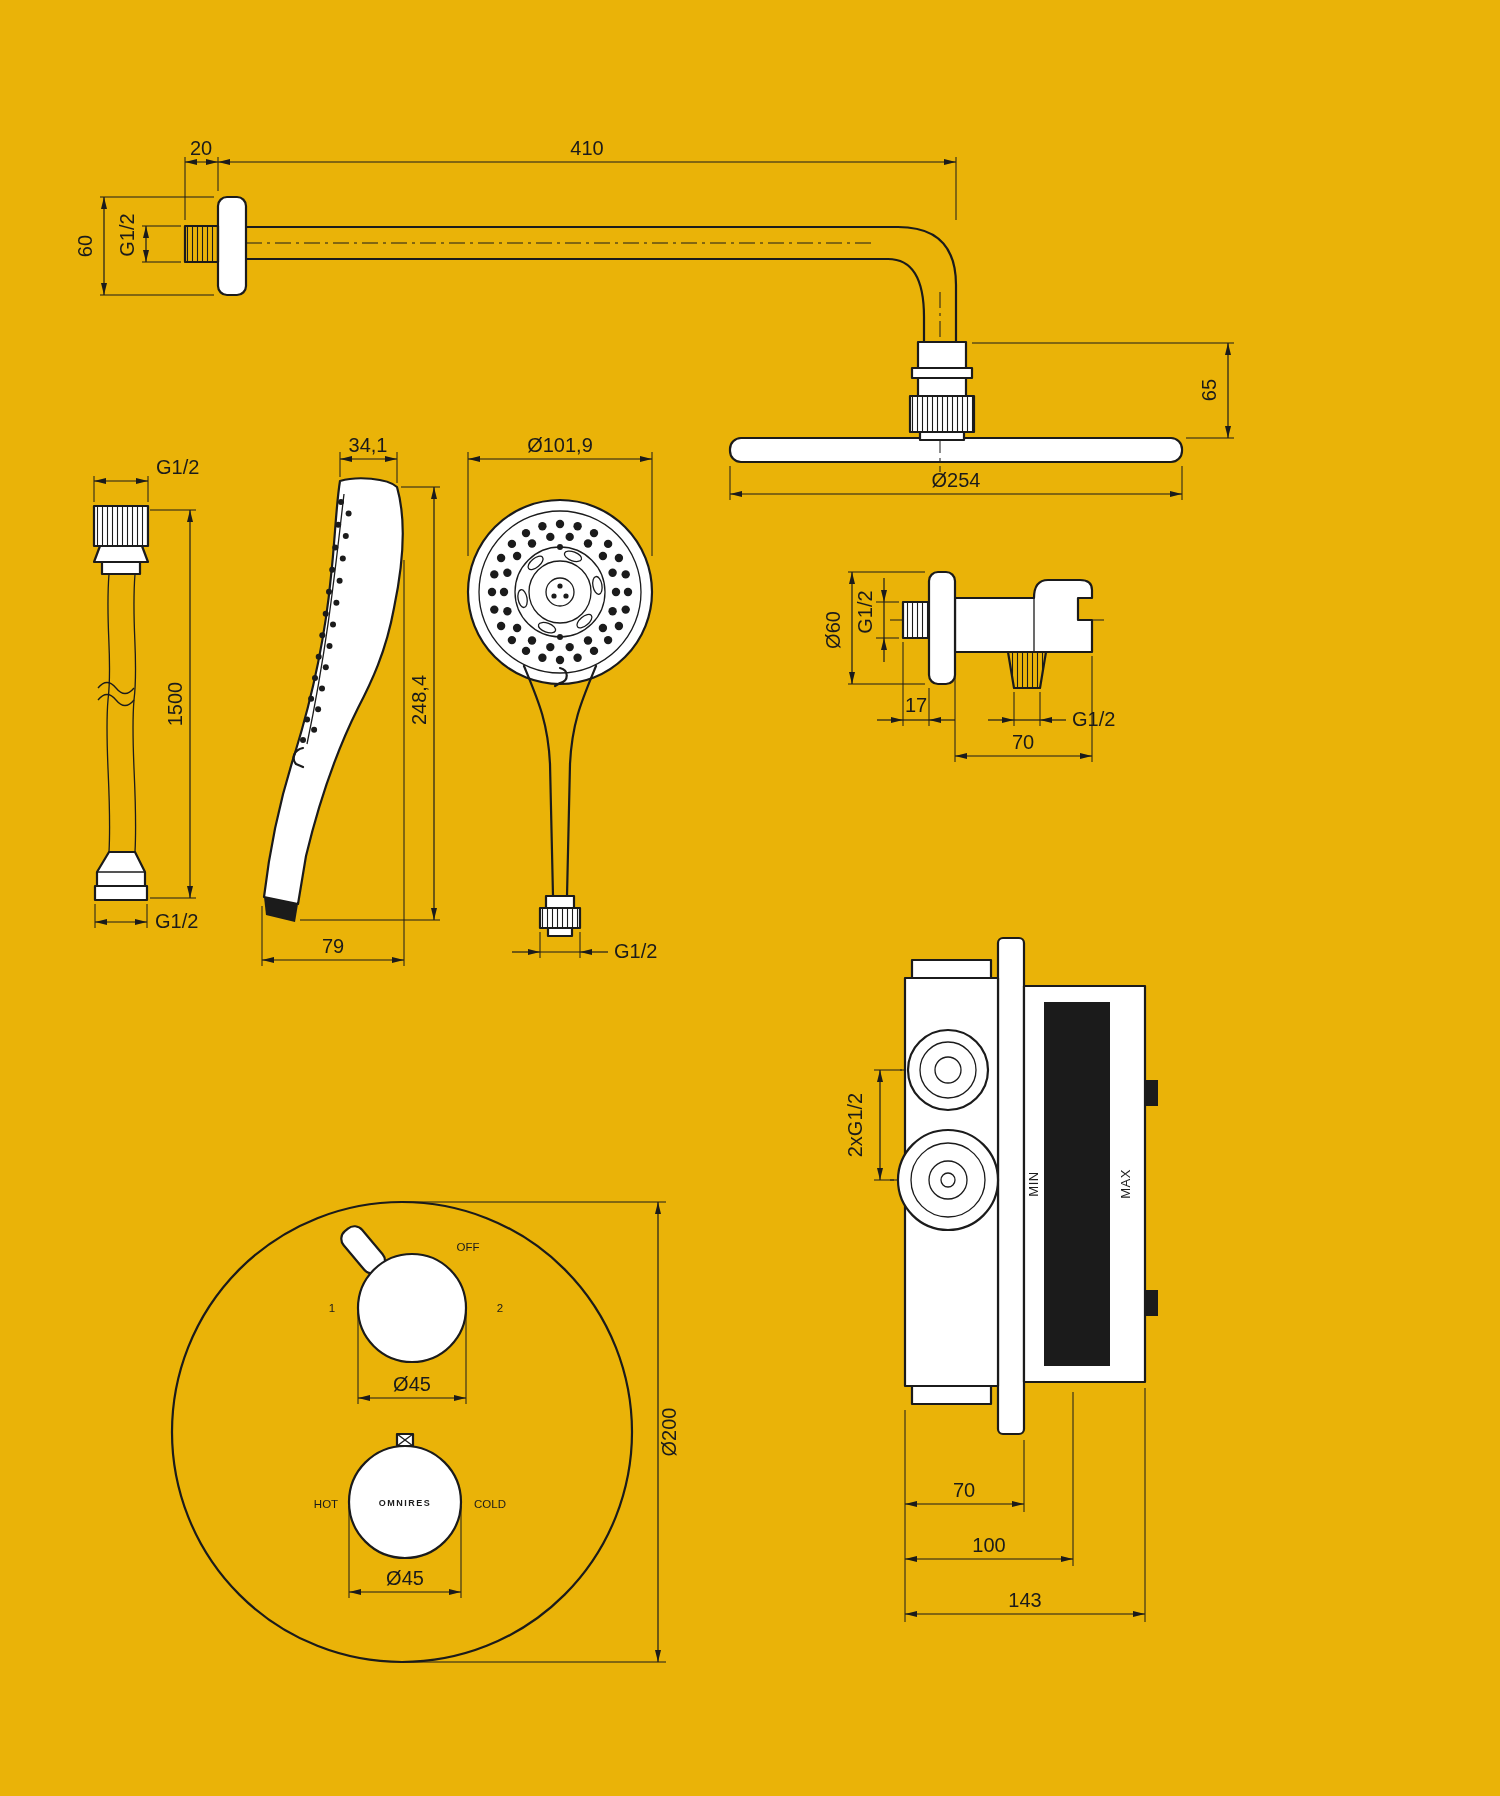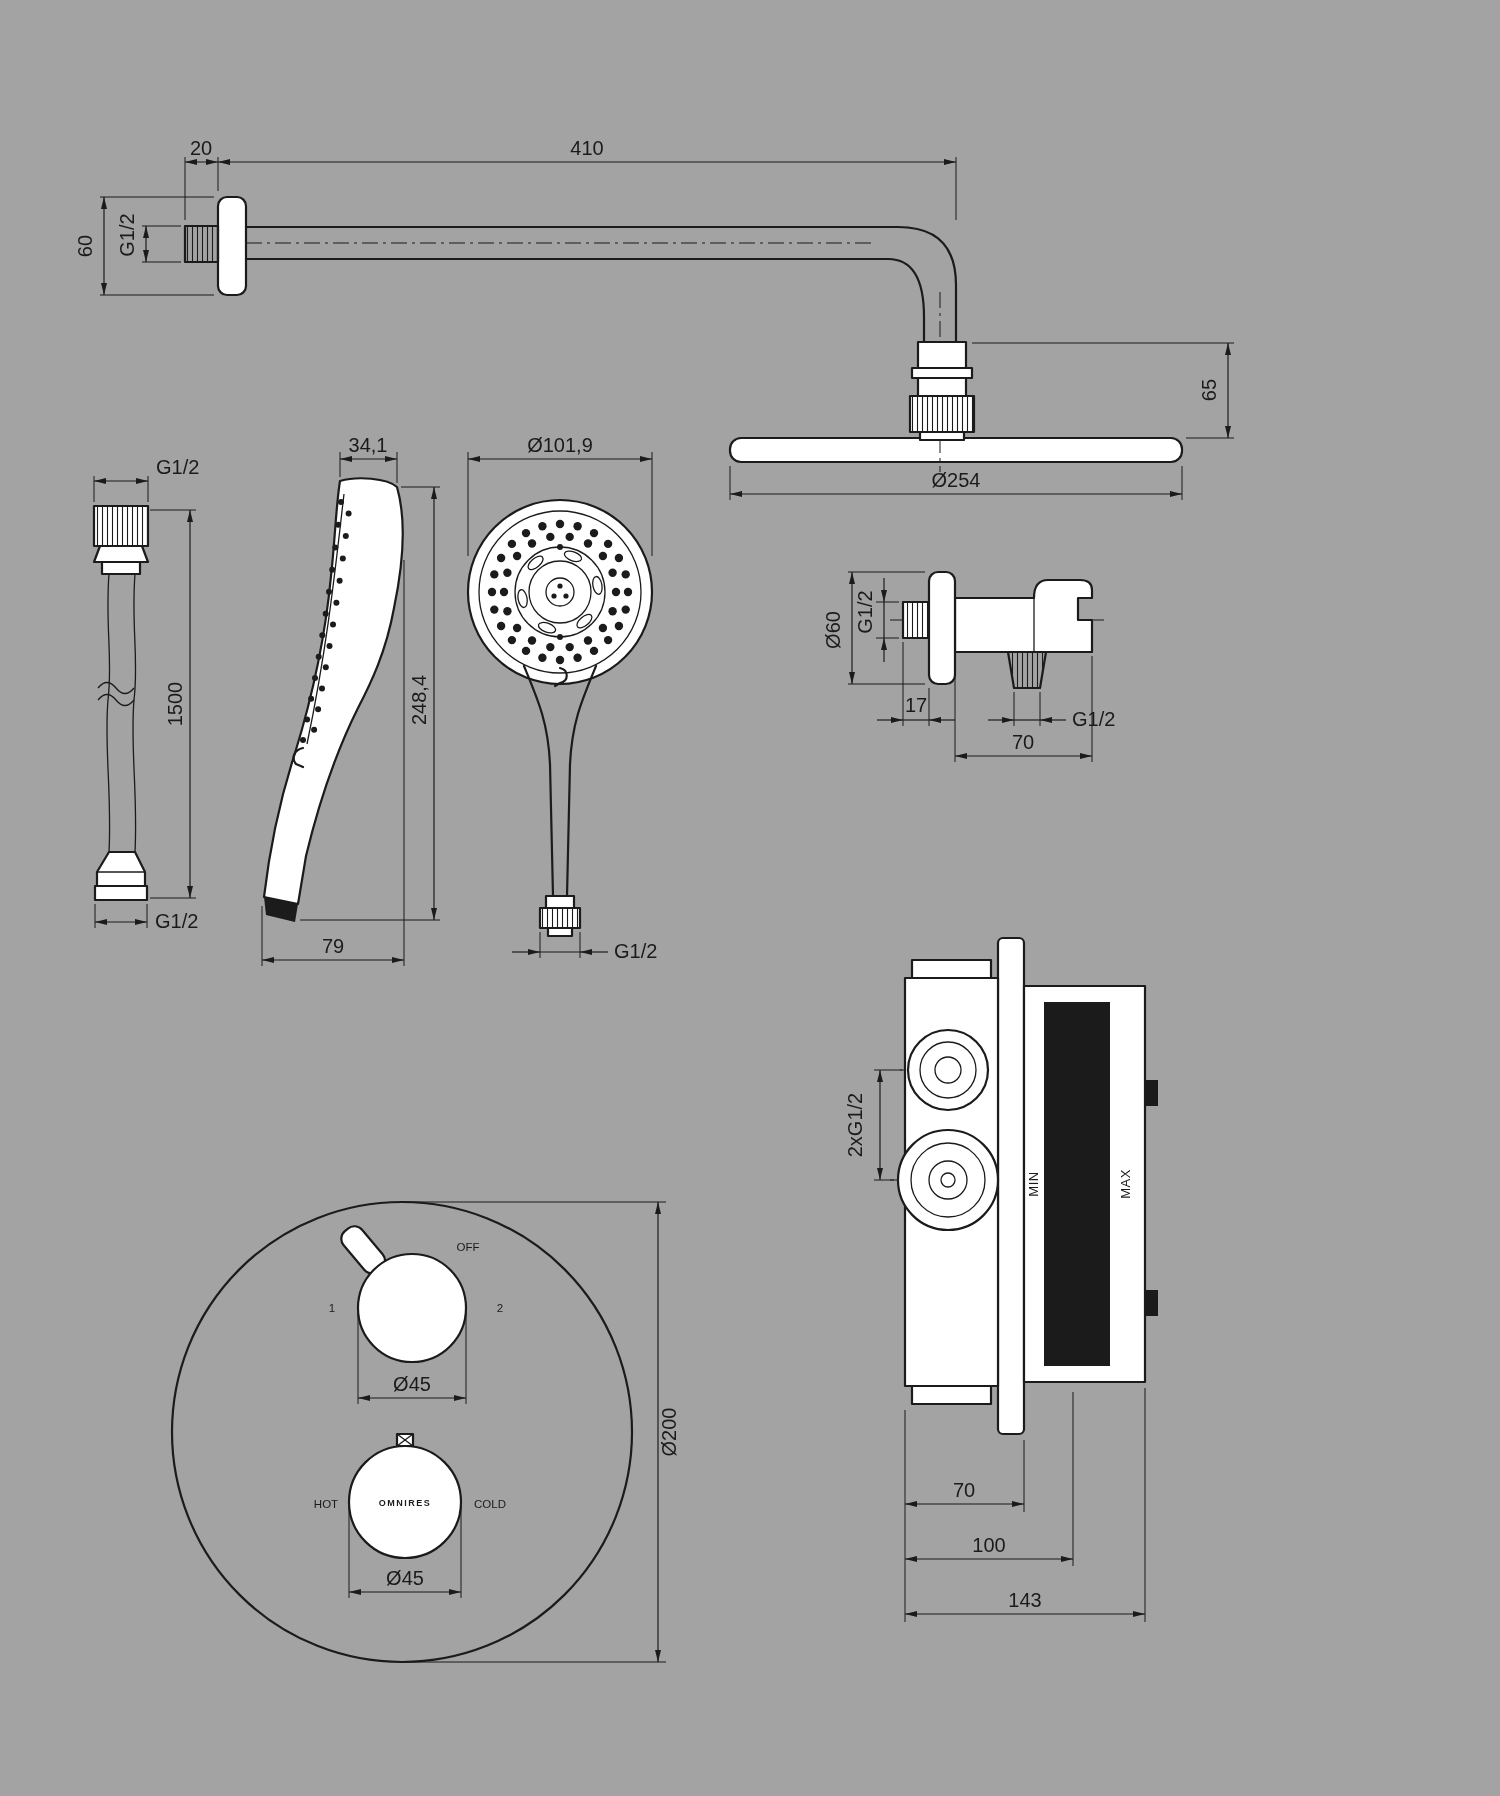--- a/index.html
+++ b/index.html
@@ -1,16 +1,16 @@
 <!DOCTYPE html>
 <html><head>
 <meta charset="utf-8">
 <style>
   html,body{margin:0;padding:0;background:#ffffff;}
-  .sheet{width:1500px;height:1796px;background:#a3a3a3;position:relative;overflow:hidden;}
+  .sheet{width:1500px;height:1796px;background:#eab308;position:relative;overflow:hidden;}
   svg{display:block;}
   .ol{fill:none;stroke:#1b1b1b;stroke-width:2.2;stroke-linejoin:round;stroke-linecap:round;}
   .ol-f{fill:#ffffff;stroke:#1b1b1b;stroke-width:2.2;stroke-linejoin:round;}
   .olk{stroke:#1b1b1b;stroke-width:2.2;stroke-linejoin:round;} 
   .thin{fill:none;stroke:#1b1b1b;stroke-width:1.3;}
   .dim{fill:none;stroke:#1b1b1b;stroke-width:1.2;}
   .ext{fill:none;stroke:#1b1b1b;stroke-width:1;}
   .cl{fill:none;stroke:#1b1b1b;stroke-width:1;stroke-dasharray:16 5 3 5;}
   .dark{fill:#1b1b1b;stroke:none;}
   .wu{fill:#ffffff;stroke:none;}

